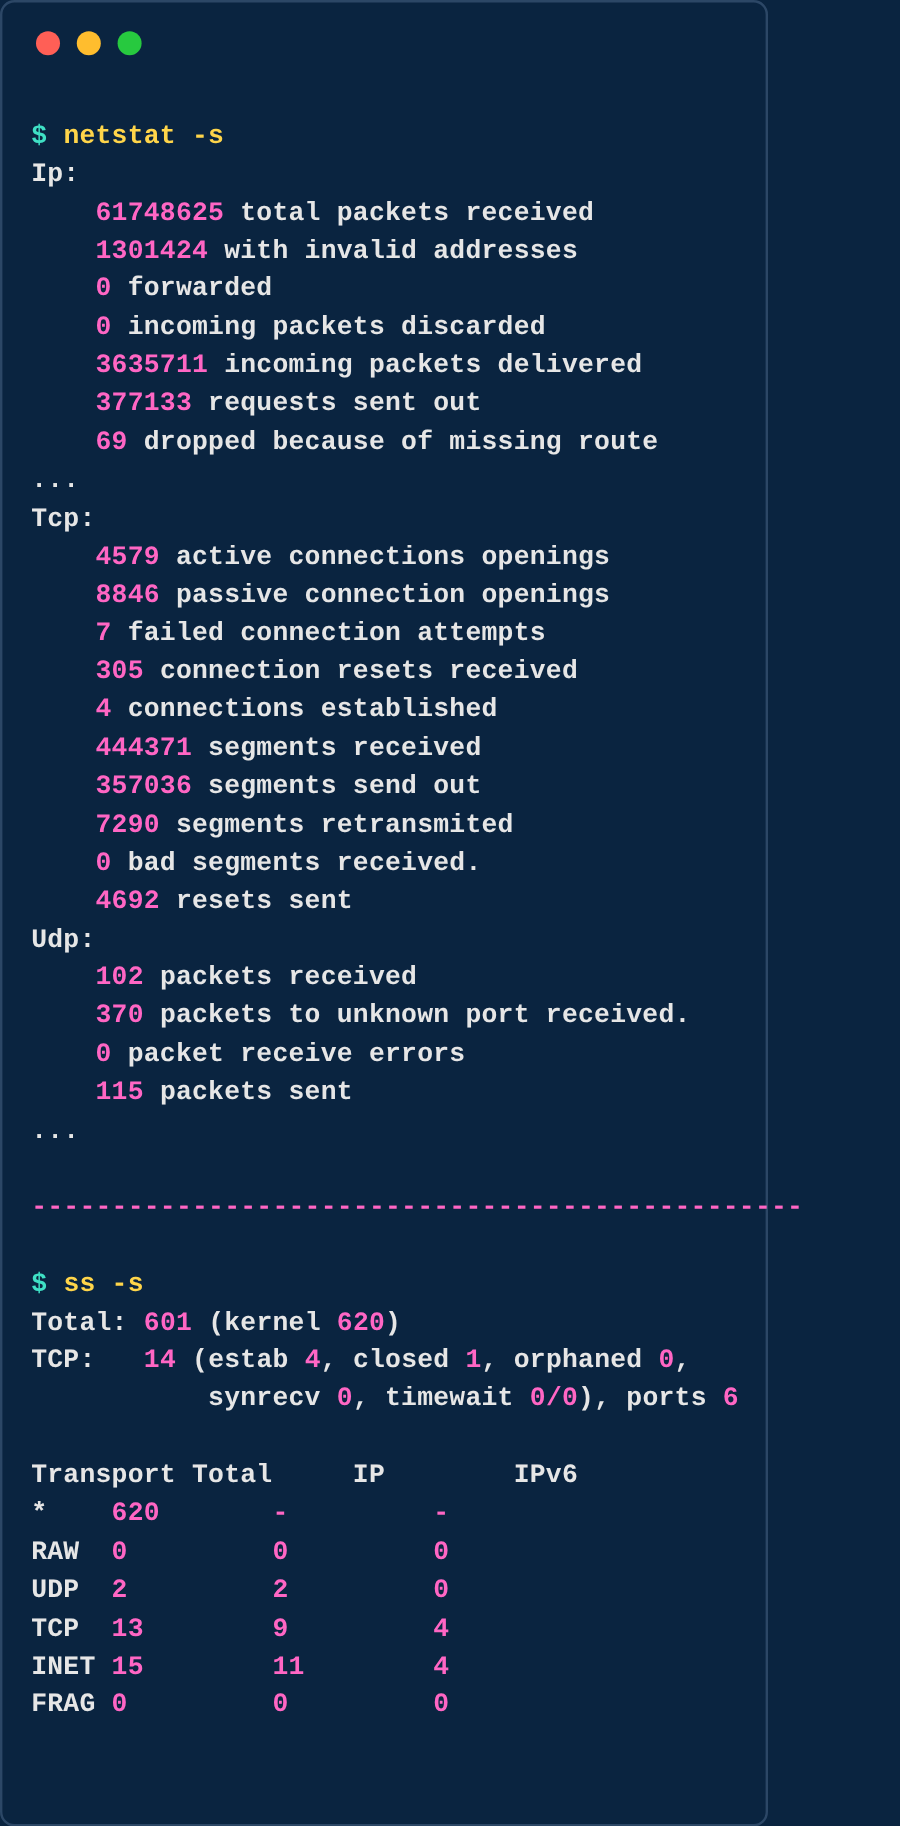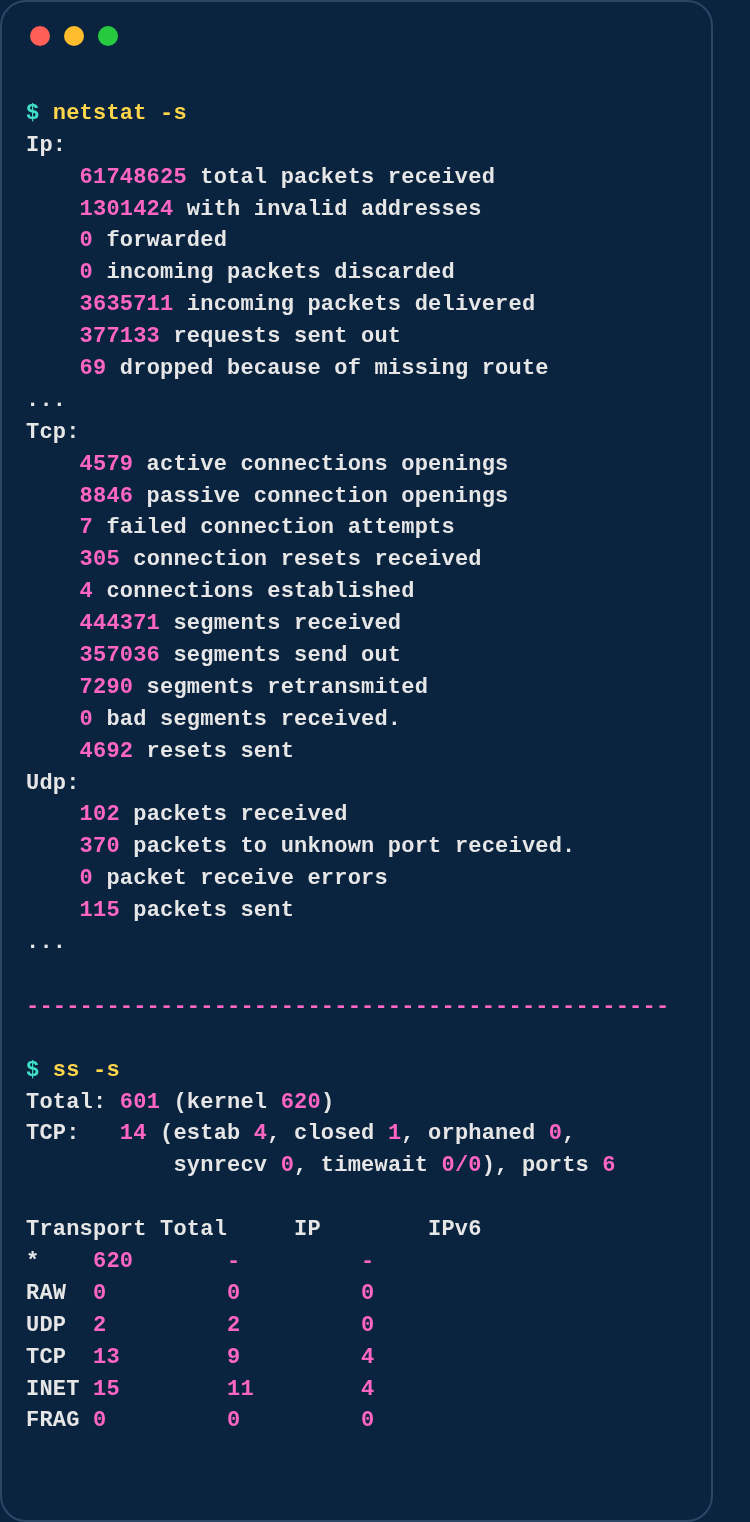--- a/index.html
+++ b/index.html
@@ -7,25 +7,25 @@
     width: 750px;
     height: 1522px;
     background: #0a2440;
     font-family: "SF Mono", "Menlo", "Consolas", "Courier New", monospace;
     font-size: 22px;
     line-height: 1.45;
     color: #e6e6e6;
     overflow: hidden;
   }
   .window {
-    width: 713px;
+    width: 640px;
     height: 1522px;
     background: #0a2440;
     border: 2px solid #2c4766;
-    border-radius: 26px;
+    border-radius: 12px;
     padding: 18px 24px 24px 24px;
   }
   .traffic-lights {
     display: flex;
     gap: 14px;
     padding: 6px 4px 20px 4px;
   }
   .dot {
     width: 20px; height: 20px; border-radius: 50%;
   }

